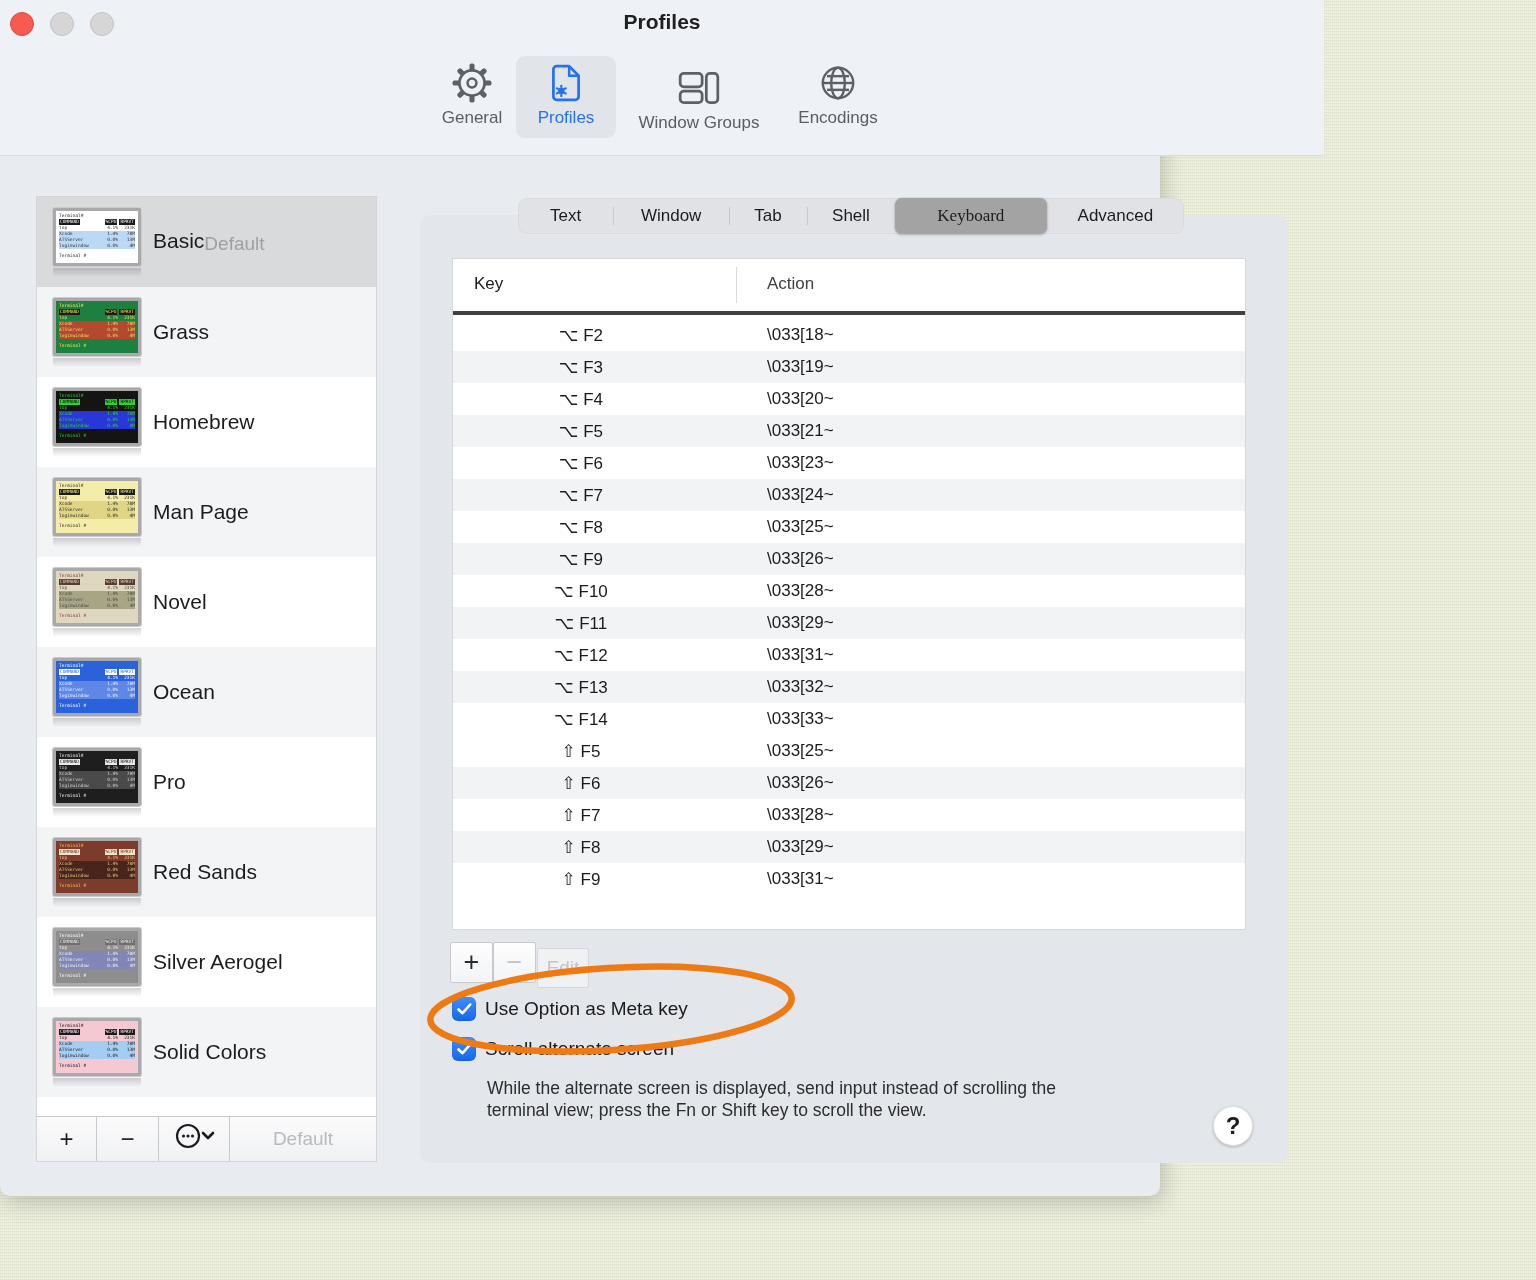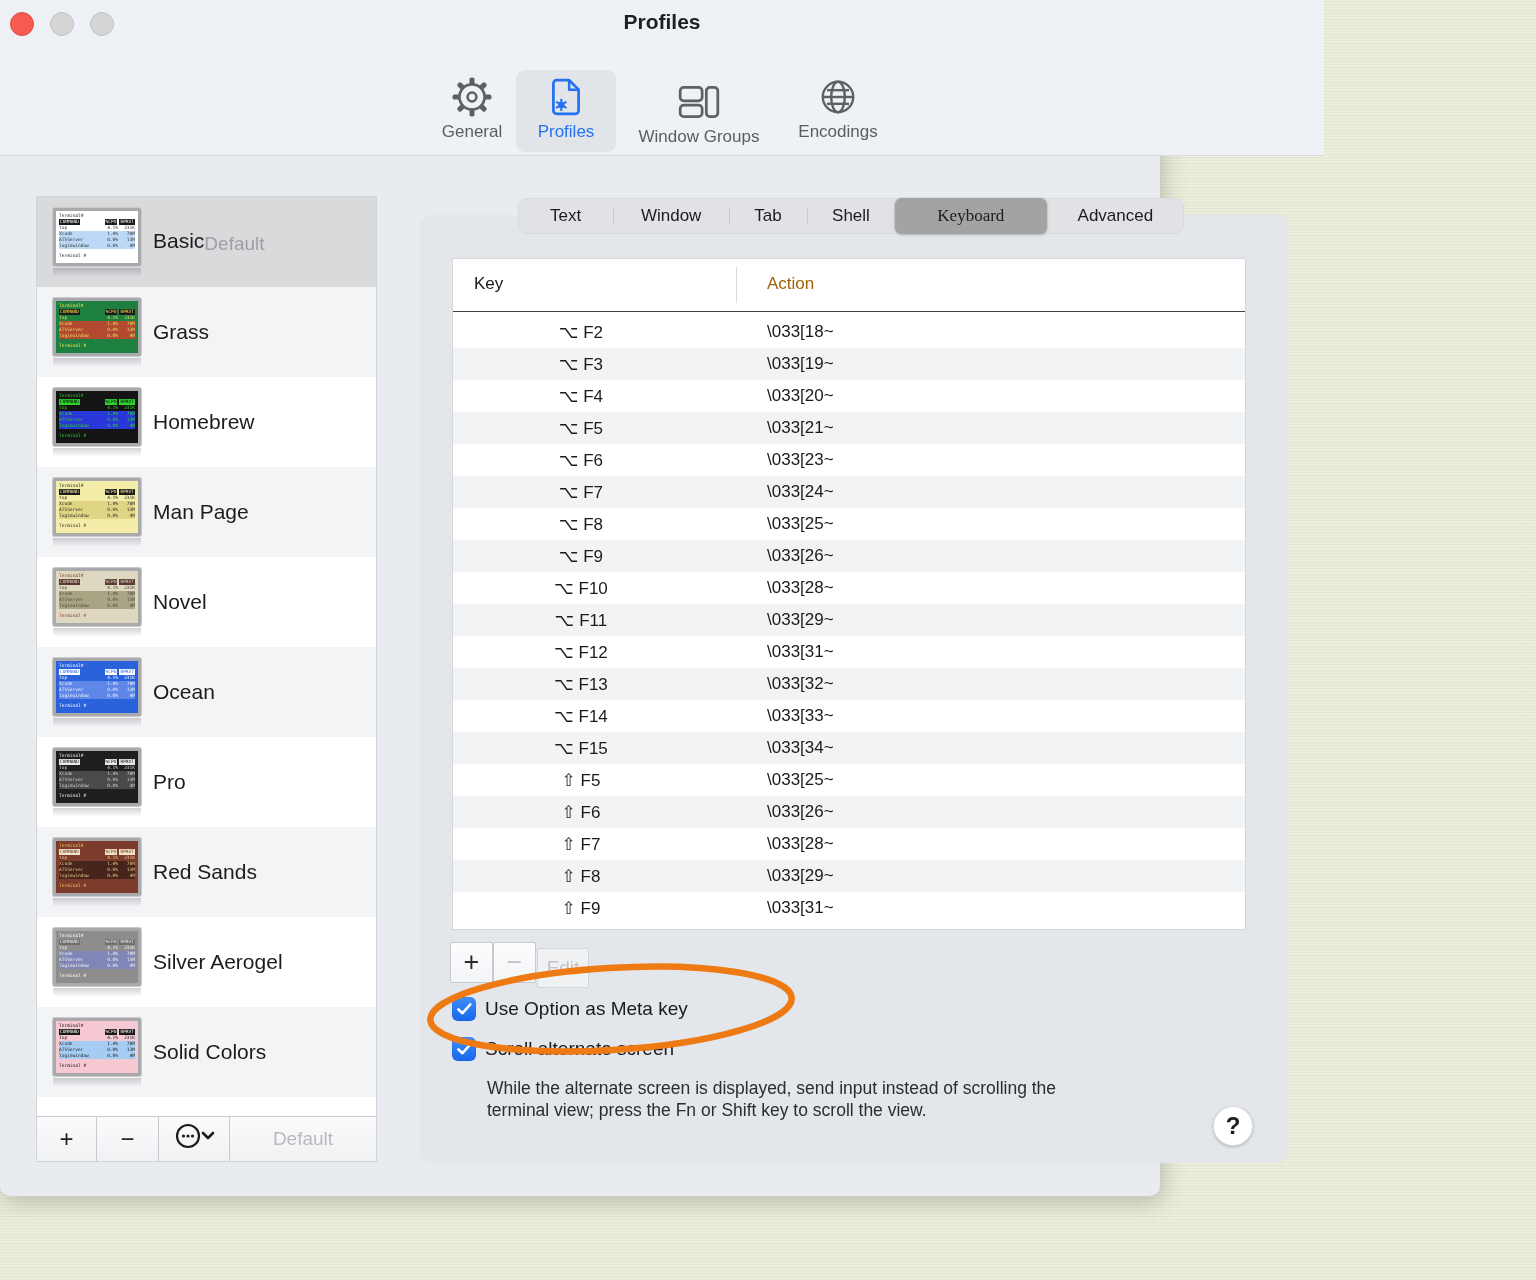--- a/index.html
+++ b/index.html
@@ -15,21 +15,21 @@
   .window{position:absolute;left:0;top:0;width:1160px;height:1196px;background:#e8ebef;
           border-radius:0 0 10px 10px;box-shadow:3px 6px 22px rgba(0,0,0,.20);}
   .titlebar{position:absolute;left:0;top:0;width:1324px;height:155px;background:#eef1f5;
             border-bottom:1px solid #d8dbdf;}
   .tl{position:absolute;top:12px;width:22px;height:22px;border-radius:50%;}
   .tl.red{left:10px;background:var(--traffic-red);border:1px solid #df4b41;}
   .tl.g1{left:50px;background:#d6d6d6;border:1px solid #c2c2c2;}
   .tl.g2{left:90px;background:#d6d6d6;border:1px solid #c2c2c2;}
   .win-title{position:absolute;left:0;top:10px;width:100%;text-align:center;
              font-size:21px;font-weight:bold;color:#1e1f22;}
-  .toolbar{position:absolute;left:0;top:70px;width:100%;display:flex;justify-content:center;gap:2px;}
+  .toolbar{position:absolute;left:0;top:56px;width:100%;display:flex;justify-content:center;gap:2px;}
   .tb-item{height:82px;display:flex;flex-direction:column;align-items:center;justify-content:flex-start;
            border-radius:9px;padding-top:4px;box-sizing:border-box;}
   .tb-item .ic{height:46px;display:flex;align-items:center;justify-content:center;}
   .tb-item .lbl{font-size:17px;color:#595e64;margin-top:2px;white-space:nowrap;}
   .tb-general{width:84px;} .tb-profiles{width:100px;background:#e1e4e9;}
   .tb-windowgroups{width:162px;justify-content:center;} .tb-encodings{width:112px;}
   .tb-profiles .lbl{color:var(--accent);}
 
   
   .sidebar{position:absolute;left:36px;top:196px;width:341px;height:966px;background:#fff;
@@ -73,24 +73,24 @@
           background:#e0e2e6;display:flex;align-items:stretch;box-shadow:inset 0 0 0 1px rgba(0,0,0,.03);}
   .seg{position:relative;display:flex;align-items:center;justify-content:center;
        font-size:17px;color:#1c1c1e;box-sizing:border-box;}
   .seg + .seg::before{content:"";position:absolute;left:0;top:9px;height:18px;width:1px;background:#c8cacd;}
   .seg.active{background:#a3a3a3;border-radius:7px;box-shadow:0 1px 3px rgba(0,0,0,.22),0 0 0 1px rgba(0,0,0,.04);font-family:Liberation Serif, serif;}
   .seg.active::before,.seg.active + .seg::before{display:none;}
 
   
   .ktable{position:absolute;left:452px;top:258px;width:794px;height:672px;background:#fff;
           border:1px solid #d6d7d9;box-sizing:border-box;}
-  .khead{position:relative;height:52px;border-bottom:1px solid #404040;text-decoration:underline;}
+  .khead{position:relative;height:52px;border-bottom:4px solid #404040;text-decoration:underline;}
   .khead .hkey{position:absolute;left:21px;top:15px;font-size:17px;color:#1c1c1e;}
   .khead .hdiv{position:absolute;left:283px;top:8px;width:1px;height:36px;background:#d9dadc;}
-  .khead .haction{position:absolute;left:314px;top:15px;font-size:17px;color:#a16207;}
+  .khead .haction{position:absolute;left:314px;top:15px;font-size:17px;color:#404040;}
   .krows{padding-top:4px;}
   .trow{height:32px;display:flex;align-items:center;font-size:17px;color:#1b1b1d;}
   .trow.alt{background:#f2f3f5;}
   .tkey{width:283px;box-sizing:border-box;padding-right:27px;text-align:center;}
   .taction{padding-left:31px;}
 
   
   .tbtn{position:absolute;box-sizing:border-box;border:1px solid #c8c9cc;border-radius:2px;
         background:linear-gradient(#fdfdfe,#f3f4f6);display:flex;align-items:center;justify-content:center;}
   .btn-add{left:450px;top:942px;width:43px;height:41px;font-size:27px;color:#2b2b2e;}
@@ -704,24 +704,20 @@
     <span class="taction">\033[31~</span>
   </div>
         <div class="trow alt">
     <span class="tkey">⌥ F13</span>
     <span class="taction">\033[32~</span>
   </div>
         <div class="trow">
     <span class="tkey">⌥ F14</span>
     <span class="taction">\033[33~</span>
   </div>
-        <div class="trow alt">
-    <span class="tkey">⌥ F15</span>
-    <span class="taction">\033[34~</span>
-  </div>
         <div class="trow">
     <span class="tkey">⇧ F5</span>
     <span class="taction">\033[25~</span>
   </div>
         <div class="trow alt">
     <span class="tkey">⇧ F6</span>
     <span class="taction">\033[26~</span>
   </div>
         <div class="trow">
     <span class="tkey">⇧ F7</span>

